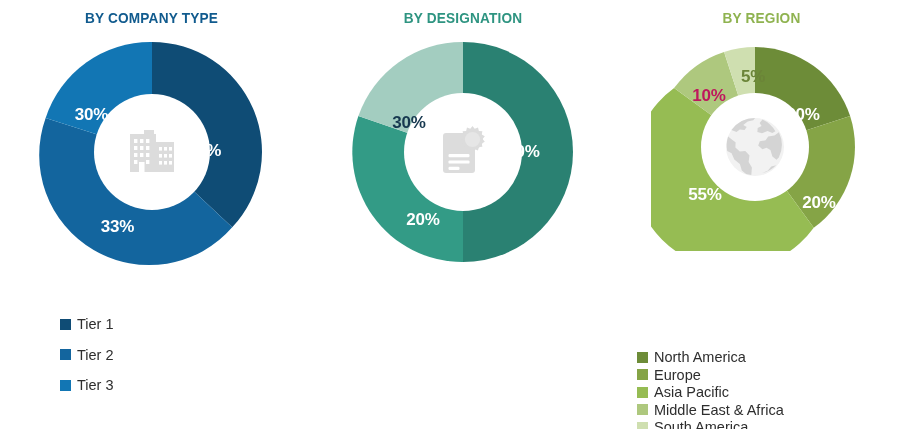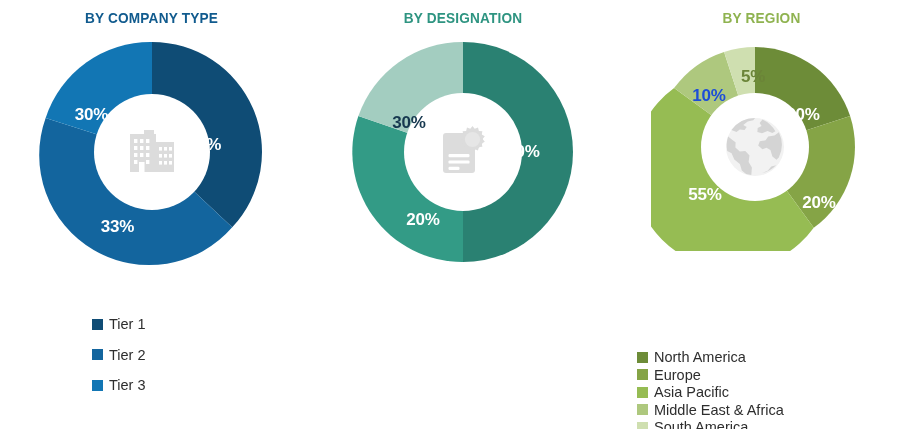--- a/index.html
+++ b/index.html
@@ -88,21 +88,21 @@
     height: 11px;
     flex: 0 0 auto;
     margin-right: 6px;
   }
   .legend-text {
     font-size: 14.5px;
     color: #2e2e2e;
     font-family: "Liberation Sans", sans-serif;
     line-height: 1;
   }
-  .legend-company { padding-left: 92px; }
+  .legend-company { padding-left: 60px; }
   .legend-company .legend-row { margin-bottom: 16px; }
   .legend-designation { padding-left: 52px; }
   .legend-designation .legend-row { margin-bottom: 16px; }
   .legend-region { padding-left: 14px; margin-top: 37px; }
   .legend-region .legend-row { margin-bottom: 3px; }
 </style>
 </head>
 <body>
 
 <div class="board">
@@ -145,21 +145,21 @@
             <rect x="35" y="30" width="3" height="3.6"></rect>
             <rect x="40" y="30" width="3" height="3.6"></rect>
             <rect x="45" y="30" width="3" height="3.6"></rect>
             <rect x="35" y="37" width="3" height="3.6"></rect>
             <rect x="40" y="37" width="3" height="3.6"></rect>
             <rect x="45" y="37" width="3" height="3.6"></rect>
           </g>
         </svg>
       </div>
 
-      <div class="donut-label" style="left:167px;top:107px;color:#ffffff;">37%</div>
+      <div class="donut-label" style="left:167px;top:113px;color:#ffffff;">37%</div>
       <div class="donut-label" style="left:80px;top:189px;color:#ffffff;">33%</div>
       <div class="donut-label" style="left:54px;top:77px;color:#ffffff;">30%</div>
     </div>
 
     <div class="legend legend-company" style="top:317px;">
       <div class="legend-row">
         <span class="legend-swatch" style="background:#0f4c75;"></span>
         <span class="legend-text">Tier 1</span>
       </div>
       <div class="legend-row">
@@ -235,21 +235,21 @@
             <path d="M40.5 5.5 l-2.9 3.4 2.0 3.2 -3.9 2.0 -0.3 3.9 4.6 1.3 5.6 -2.3 4.7 1.9 3.1 -1.6 a29 29 0 0 0 -12.9 -11.8 z"></path>
             <path d="M56.9 18.3 l-4.4 3.2 -6.3 1.1 -2.6 3.6 -5.8 1.1 -1.6 4.2 4.2 3.8 4.1 -1.6 3.9 2.4 2.0 6.4 4.1 3.2 2.3 -2.1 a29 29 0 0 0 0.1 -25.3 z"></path>
             <path d="M54.1 51.2 l-4.8 1.4 -3.6 4.2 -5.6 2.3 a29 29 0 0 0 14.0 -7.9 z"></path>
           </g>
         </svg>
       </div>
 
       <div class="donut-label" style="left:152px;top:72px;color:#ffffff;">20%</div>
       <div class="donut-label" style="left:168px;top:160px;color:#ffffff;">20%</div>
       <div class="donut-label" style="left:54px;top:152px;color:#ffffff;">55%</div>
-      <div class="donut-label" style="left:58px;top:53px;color:#1d4ed8;">10%</div>
+      <div class="donut-label" style="left:58px;top:53px;color:#be185d;">10%</div>
       <div class="donut-label" style="left:102px;top:34px;color:#6b8438;">5%</div>
     </div>
 
     <div class="legend legend-region" style="top:313px;">
       <div class="legend-row">
         <span class="legend-swatch" style="background:#6d8c38;"></span>
         <span class="legend-text">North America</span>
       </div>
       <div class="legend-row">
         <span class="legend-swatch" style="background:#85a446;"></span>

